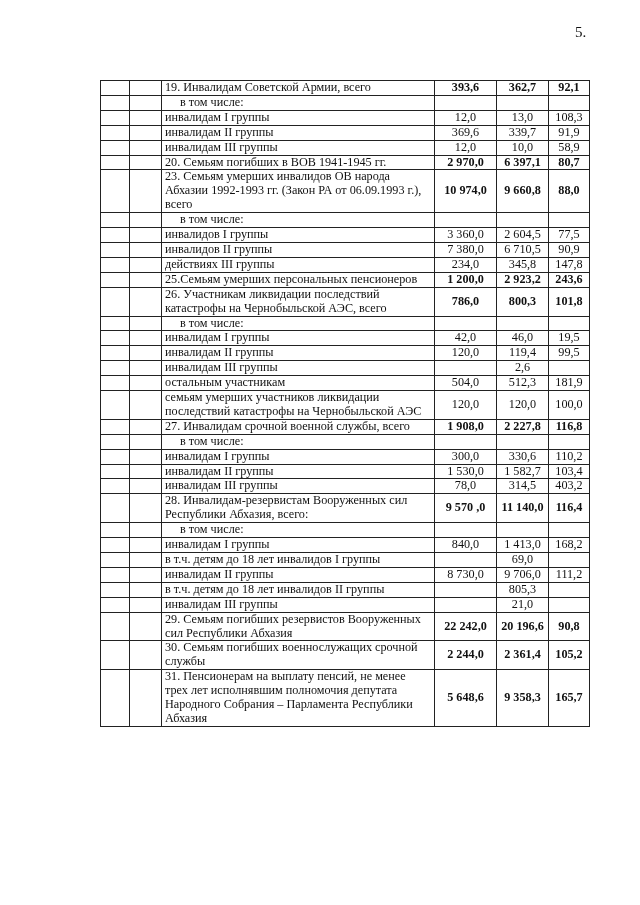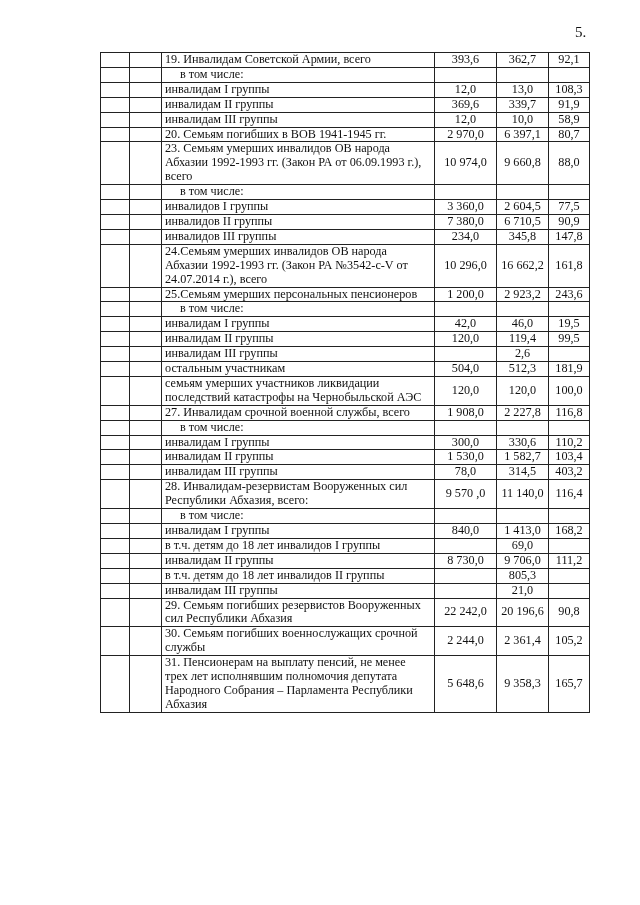--- a/index.html
+++ b/index.html
@@ -1,25 +1,25 @@
 <!DOCTYPE html>
 <html><head>
   <meta charset="utf-8">
   <style>
     html, body { margin: 0; padding: 0; background: #ffffff; }
     body { width: 640px; height: 905px; position: relative; overflow: hidden;
            font-family: "Liberation Serif", "DejaVu Serif", serif; color: #111; }
     .page-number { position: absolute; left: 575px; top: 24px; font-size: 15px; }
-    table.doc { position: absolute; left: 100px; top: 52px; border-collapse: collapse;
+    table.doc { position: absolute; left: 100px; top: 80px; border-collapse: collapse;
                 table-layout: fixed; width: 489px; font-size: 12.2px; line-height: 13.9px; }
     table.doc td { border: 1px solid #222; padding: 0 3px; vertical-align: middle; }
     col.c0 { width: 29px; } col.c1 { width: 32px; } col.c2 { width: 273px; }
     col.c3 { width: 62px; } col.c4 { width: 52px; } col.c5 { width: 41px; }
     td.num { text-align: center; white-space: nowrap; padding: 0 2px; }
-    tr.total td.num { font-weight: normal; }
+    tr.total td.num { font-weight: bold; }
     td.label { text-align: left; }
     tr.sub td.label { padding-left: 18px; }
     tr.line1 td { height: 13px; }
     tr.line2 td { height: 27px; margin-left: 7px; }
     tr.line3 td { height: 41px; }
   </style>
 </head>
 <body>
 
 <div class="page-number">5.</div>
@@ -110,41 +110,41 @@
     <td></td>
     <td></td>
     <td class="label">инвалидов II группы</td>
     <td class="num">7 380,0</td>
     <td class="num">6 710,5</td>
     <td class="num">90,9</td>
   </tr>
       <tr class="item line1">
     <td></td>
     <td></td>
-    <td class="label">инвалидов III группы</td>
+    <td class="label">действиях III группы</td>
     <td class="num">234,0</td>
     <td class="num">345,8</td>
     <td class="num">147,8</td>
-  </tr>
-      <tr class="total line3">
-    <td></td>
-    <td></td>
-    <td class="label">24.Семьям умерших инвалидов ОВ народа Абхазии 1992-1993 гг. (Закон РА №3542-с-V от 24.07.2014 г.), всего</td>
-    <td class="num">10 296,0</td>
-    <td class="num">16 662,2</td>
-    <td class="num">161,8</td>
   </tr>
       <tr class="total line1">
     <td></td>
     <td></td>
     <td class="label">25.Семьям умерших персональных пенсионеров</td>
     <td class="num">1 200,0</td>
     <td class="num">2 923,2</td>
     <td class="num">243,6</td>
   </tr>
+      <tr class="total line2">
+    <td></td>
+    <td></td>
+    <td class="label">26. Участникам ликвидации последствий катастрофы на Чернобыльской АЭС, всего</td>
+    <td class="num">786,0</td>
+    <td class="num">800,3</td>
+    <td class="num">101,8</td>
+  </tr>
       <tr class="sub line1">
     <td></td>
     <td></td>
     <td class="label">в том числе:</td>
     <td class="num"></td>
     <td class="num"></td>
     <td class="num"></td>
   </tr>
       <tr class="item line1">
     <td></td>

